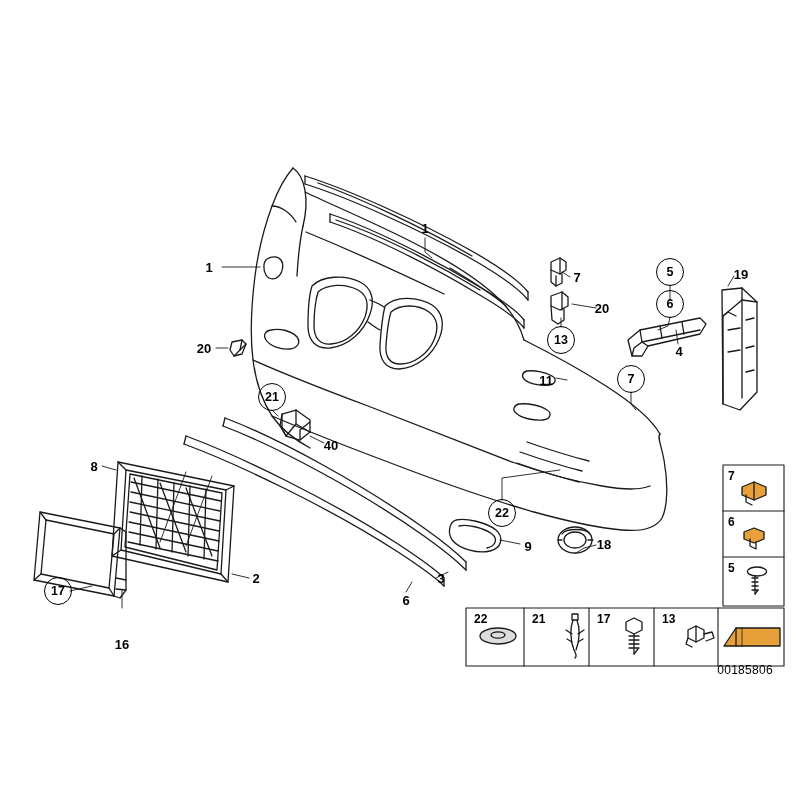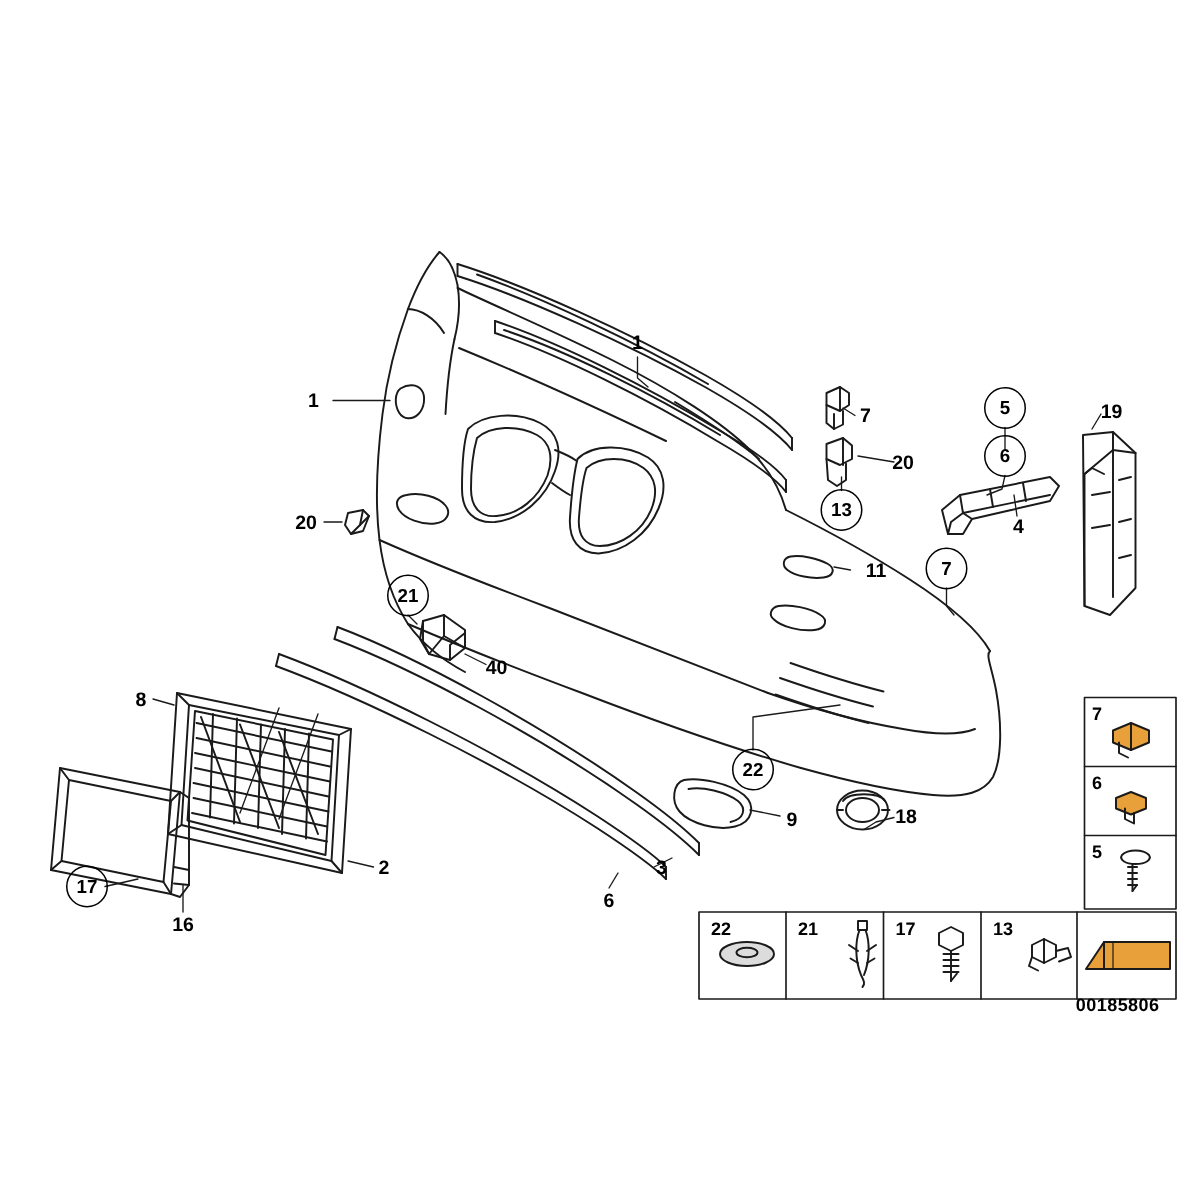--- a/index.html
+++ b/index.html
@@ -52,21 +52,21 @@
     font-weight: bold;
     line-height: 1;
     color: #000;
     white-space: nowrap;
   }
   #part-number {
     position: absolute;
     right: 27px;
     bottom: 123px;
     font-size: 12px;
-    font-weight: bold;
+    font-weight: normal;
     letter-spacing: 0.3px;
     color: #000;
   }
 </style>
 </head>
 <body>
 
 <div id="diagram-root">
 
   <svg id="art-layer" viewBox="0 0 800 800" xmlns="http://www.w3.org/2000/svg">
@@ -351,33 +351,33 @@
   <div class="callout" style="left:209px; top:267px;">1</div>
   <div class="callout" style="left:425px; top:228px;">1</div>
   <div class="callout" style="left:577px; top:277px;">7</div>
   <div class="callout circled" style="left:670px; top:272px;">5</div>
   <div class="callout" style="left:741px; top:274px;">19</div>
   <div class="callout circled" style="left:670px; top:304px;">6</div>
   <div class="callout" style="left:602px; top:308px;">20</div>
   <div class="callout circled" style="left:561px; top:340px;">13</div>
   <div class="callout" style="left:679px; top:351px;">4</div>
   <div class="callout" style="left:204px; top:348px;">20</div>
-  <div class="callout" style="left:584px; top:380px;">11</div>
+  <div class="callout" style="left:546px; top:380px;">11</div>
   <div class="callout circled" style="left:631px; top:379px;">7</div>
   <div class="callout circled" style="left:272px; top:397px;">21</div>
   <div class="callout" style="left:331px; top:445px;">40</div>
   <div class="callout" style="left:94px; top:466px;">8</div>
   <div class="callout circled" style="left:502px; top:513px;">22</div>
   <div class="callout" style="left:604px; top:544px;">18</div>
   <div class="callout" style="left:528px; top:546px;">9</div>
   <div class="callout" style="left:256px; top:578px;">2</div>
   <div class="callout" style="left:441px; top:578px;">3</div>
   <div class="callout" style="left:406px; top:600px;">6</div>
   <div class="callout circled" style="left:58px; top:591px;">17</div>
-  <div class="callout" style="left:122px; top:616px;">16</div>
+  <div class="callout" style="left:122px; top:644px;">16</div>
 
   <div class="boxlabel" style="left:728px; top:470px;">7</div>
   <div class="boxlabel" style="left:728px; top:516px;">6</div>
   <div class="boxlabel" style="left:728px; top:562px;">5</div>
 
   <div class="boxlabel" style="left:474px; top:613px;">22</div>
   <div class="boxlabel" style="left:532px; top:613px;">21</div>
   <div class="boxlabel" style="left:597px; top:613px;">17</div>
   <div class="boxlabel" style="left:662px; top:613px;">13</div>
 

